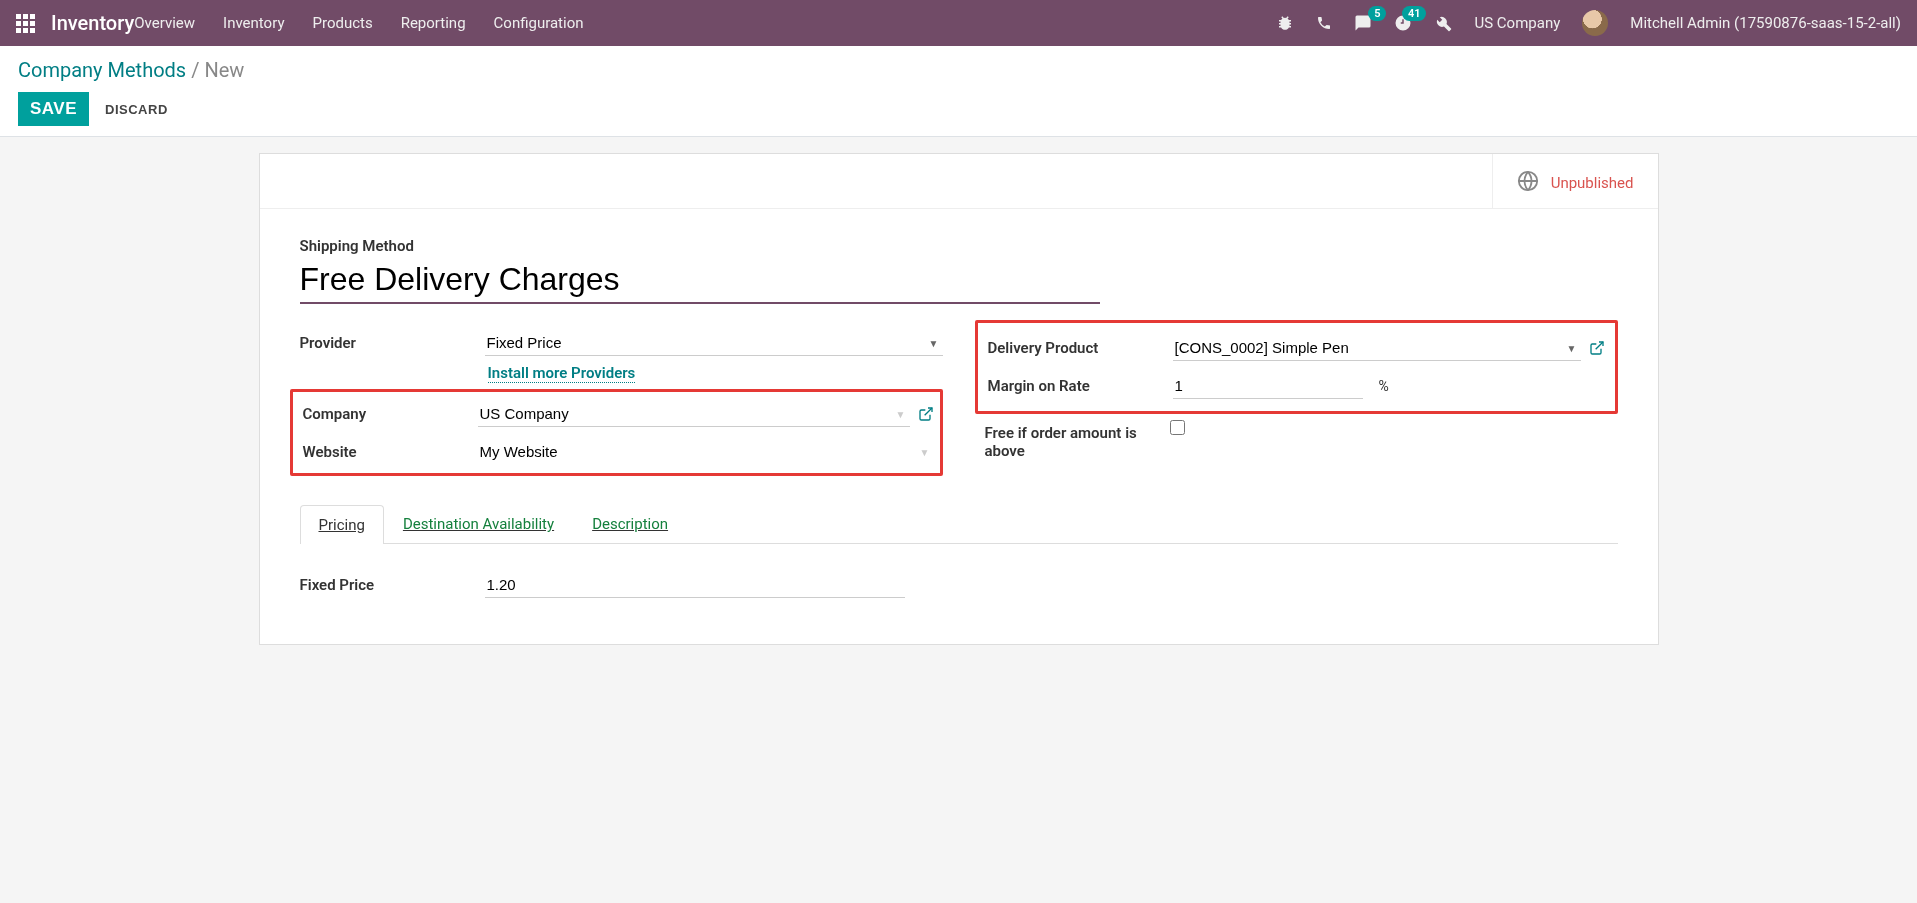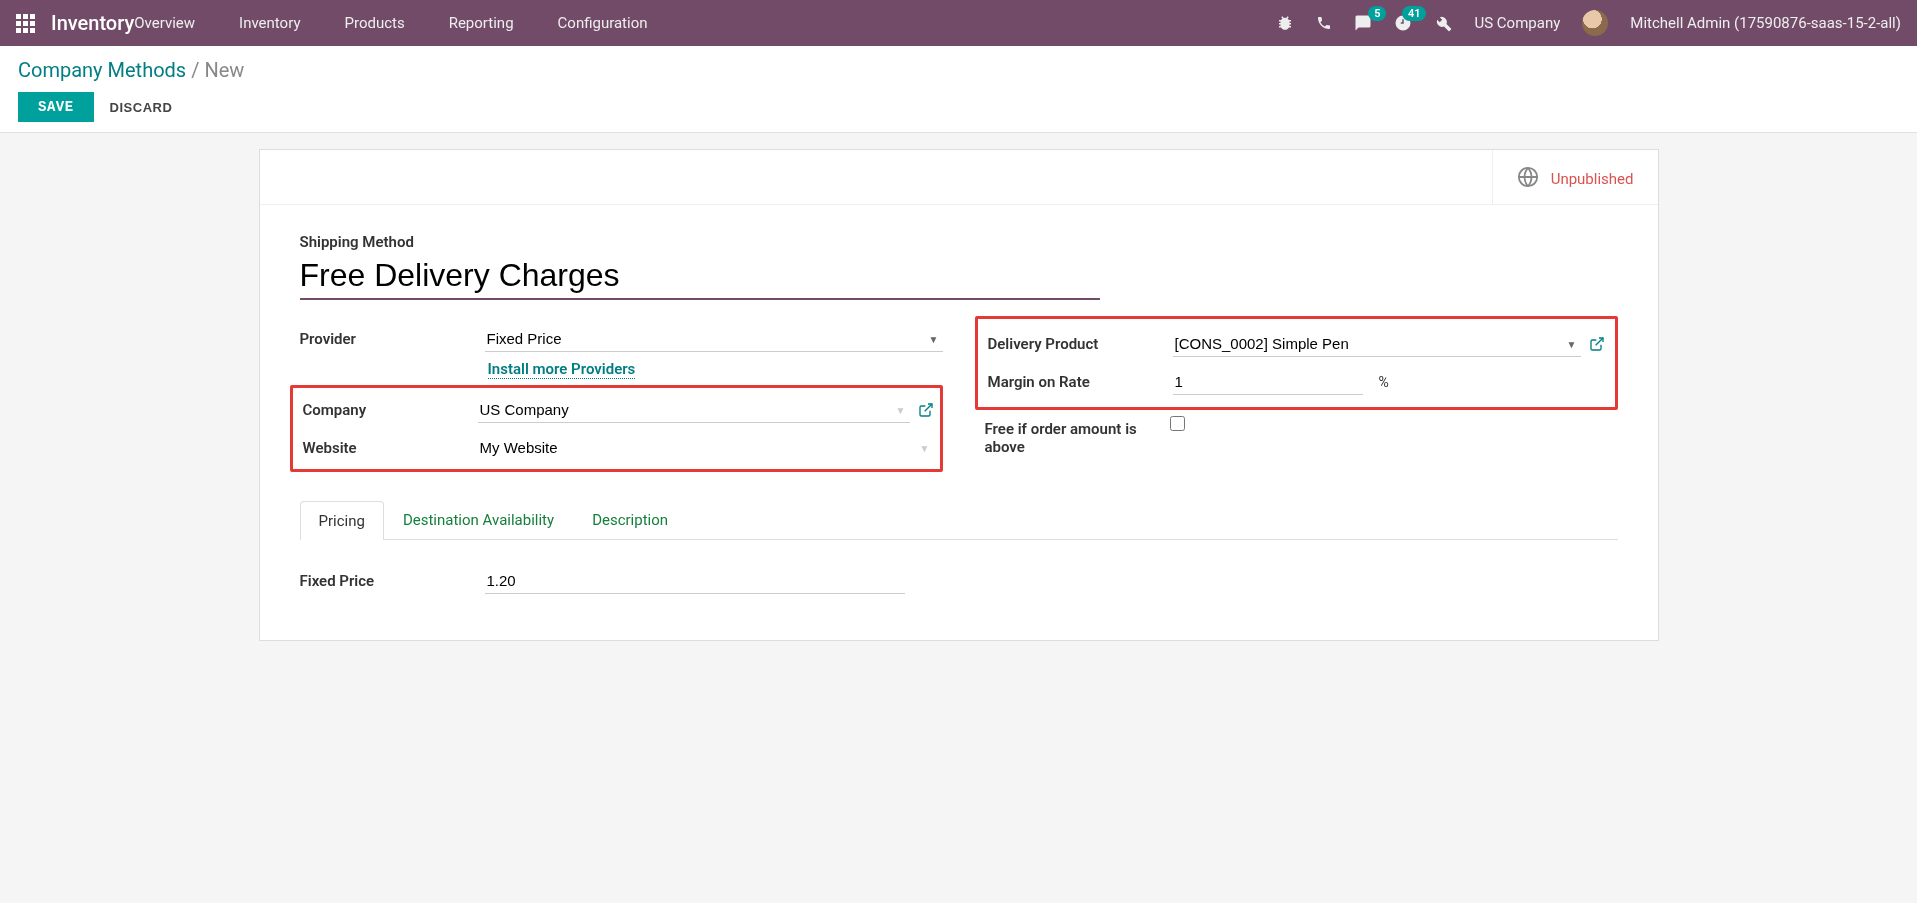--- a/index.html
+++ b/index.html
@@ -3,36 +3,36 @@
 <meta charset="utf-8">
 <style>
 * { box-sizing: border-box; margin: 0; padding: 0; }
 body { font-family: -apple-system, BlinkMacSystemFont, "Segoe UI", Roboto, Helvetica, Arial, sans-serif; background: #f5f5f5; color: #333; font-size: 14px; }
 
 
 .topbar { background: #714b67; color: #fff; height: 46px; display: flex; align-items: center; padding: 0 16px; }
 .apps-icon { display: grid; grid-template-columns: repeat(3,5px); grid-template-rows: repeat(3,5px); gap: 2px; margin-right: 16px; cursor: pointer; }
 .apps-icon span { background: #fff; width: 5px; height: 5px; }
 .app-title { font-size: 20px; font-weight: 500; }
-.nav-menu { display: flex; gap: 44px; flex: 1; }
+.nav-menu { display: flex; gap: 28px; flex: 1; }
 .nav-item { color: #eee; font-size: 15px; cursor: pointer; }
 .topbar-right { display: flex; align-items: center; gap: 22px; }
 .tb-icon { color: #eee; cursor: pointer; position: relative; display: flex; align-items: center; }
 .badge { position: absolute; top: -8px; right: -14px; background: #00a09d; color: #fff; border-radius: 10px; font-size: 11px; padding: 1px 6px; font-weight: 600; }
 .company-name { color: #eee; font-size: 15px; }
 .avatar { width: 26px; height: 26px; border-radius: 50%; background: radial-gradient(circle at 40% 35%, #e8c8a8 0 40%, #8a6a4a 41% 100%); display: inline-block; }
 .username { color: #eee; font-size: 15px; }
 
 
 .control-panel { background: #fff; border-bottom: 1px solid #dee2e6; padding: 12px 18px 10px 18px; }
 .breadcrumb { font-size: 20px; margin-bottom: 10px; }
 .breadcrumb a { color: #017e84; text-decoration: none; }
 .breadcrumb .sep, .breadcrumb .current { color: #888; }
 .cp-buttons { display: flex; align-items: center; gap: 16px; }
-.btn-primary { background: #00a09d; color: #fff; border: none; padding: 7px 20px; font-weight: 700; letter-spacing: .5px; cursor: pointer; font-size: 14px; font-family: Liberation Mono, monospace; }
+.btn-primary { background: #00a09d; color: #fff; border: none; padding: 7px 12px; font-weight: 700; letter-spacing: .5px; cursor: pointer; font-size: 17px; }
 .btn-link { background: none; border: none; color: #444; font-weight: 600; letter-spacing: .5px; cursor: pointer; font-size: 13px; }
 
 
 .sheet-wrap { display: flex; justify-content: center; padding: 16px 0 40px; }
 .sheet { width: 1400px; background: #fff; border: 1px solid #ddd; }
 .sheet-header { display: flex; justify-content: flex-end; border-bottom: 1px solid #eee; }
 .publish-box { border-left: 1px solid #eee; padding: 16px 24px; display: flex; align-items: flex-end; gap: 12px; cursor: pointer; }
 .globe { color: #888; }
 .unpub { color: #d9534f; font-size: 15px; }
 
@@ -53,21 +53,21 @@
 .install-link { color: #017e84; font-weight: 600; font-size: 15px; margin-left: 188px; margin-top: 2px; margin-bottom: 6px; cursor: pointer; border-bottom: 1px dotted #017e84; display: inline-block; }
 .num-input { width: 190px; border: none; border-bottom: 1px solid #ccc; padding: 4px 2px; font-size: 15px; outline: none; }
 .pct-lbl { margin-left: 8px; color: #333; }
 .chk { width: 15px; height: 15px; }
 
 .highlight-red { border: 3px solid #e53935; border-radius: 2px; }
 .hl-left { padding: 3px 6px 3px 0; margin-left: -10px; }
 .hl-right { padding: 6px 10px 6px 0; margin-top: -4px; }
 
 
-.tabs { display: flex; border-bottom: 1px solid #ddd; margin-top: 28px; }
+.tabs { display: flex; border-bottom: 1px solid #ddd; margin-top: 28px; text-decoration: underline; }
 .tab { padding: 10px 18px; color: #15803d; cursor: pointer; border: 1px solid transparent; border-bottom: none; font-size: 15px; }
 .tab.active { color: #333; border-color: #ddd; background: #fff; border-radius: 4px 4px 0 0; position: relative; top: 1px; }
 
 .tab-content { padding: 22px 0 0; }
 .tab-content .row .lbl { width: 185px; }
 .fp-input { width: 420px; border: none; border-bottom: 1px solid #ccc; padding: 4px 2px; font-size: 15px; outline: none; }
 
 svg { display: block; }
 </style>
 </head>

